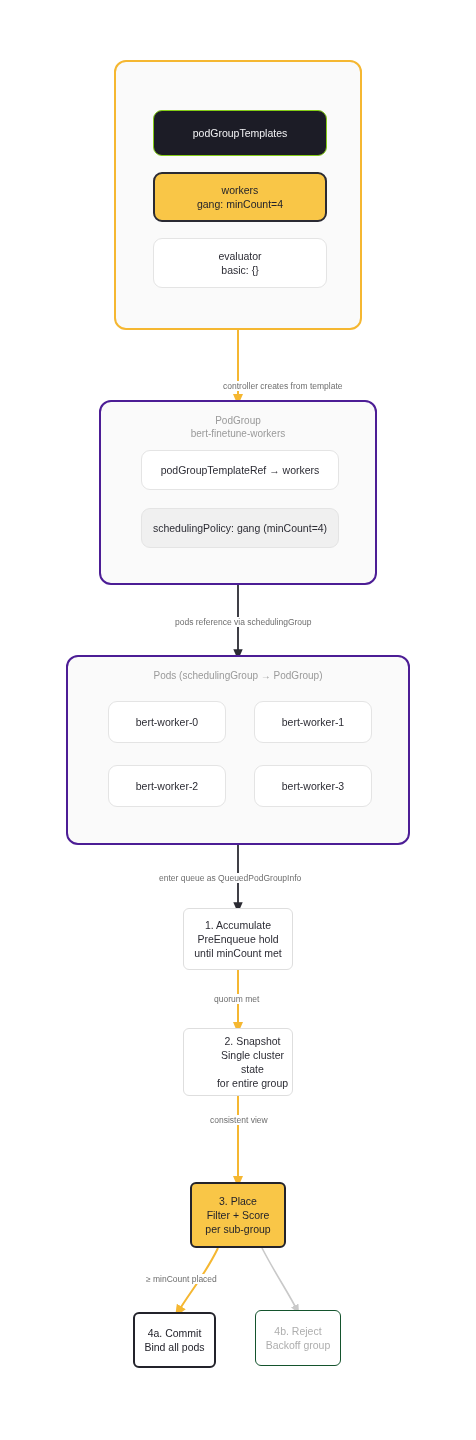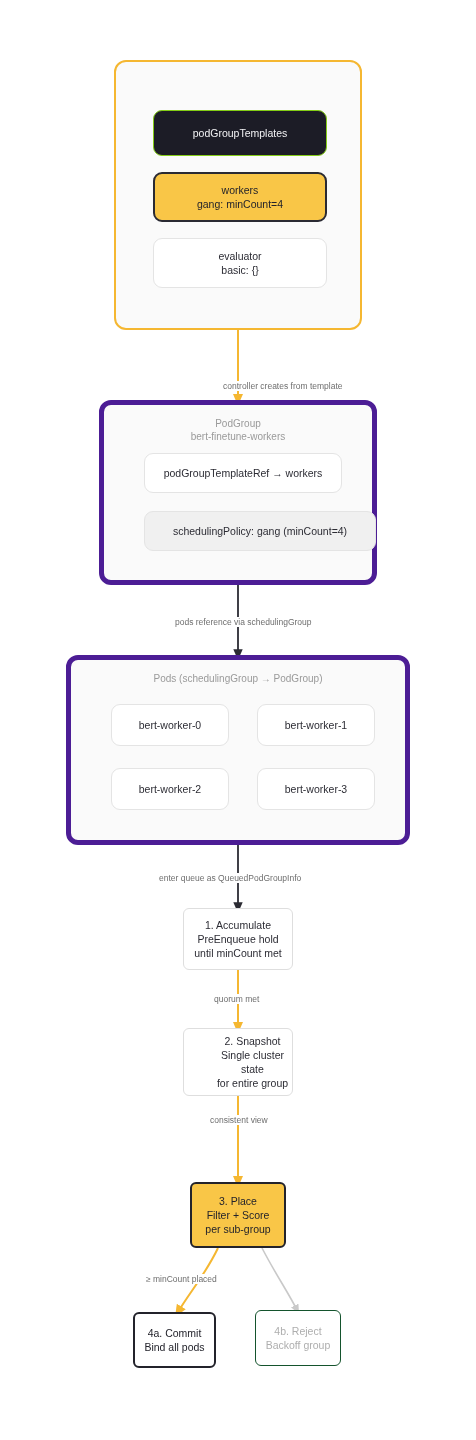--- a/index.html
+++ b/index.html
@@ -11,21 +11,21 @@
   }
   #stage { position: relative; width: 476px; height: 1440px; }
 
   
   .group {
     position: absolute;
     border-radius: 12px;
     background: #fafafa;
   }
   .group.accent { border: 2px solid #f5b731; }
-  .group.plain  { border: 5px solid #4c1d95; }
+  .group.plain  { border: 2px solid #4c1d95; }
   .group-title {
     position: absolute; left: 0; right: 0; top: 12px;
     text-align: center; font-size: 10px; line-height: 13px;
     color: #9a9a9a; white-space: pre-line; pointer-events: none;
   }
   .group-title.dark { color: #3b3b44; }
 
   
   .card {
     position: absolute; display: flex; flex-direction: column;
@@ -104,21 +104,21 @@
   </div>
 
   <div class="edge-label" style="left:185px; top:381px;margin-left:35px;">controller creates from template</div>
 
   <div class="group plain" style="left:99px; top:400px; width:278px; height:185px;">
     <div class="group-title">PodGroup
 bert-finetune-workers</div>
 
     <div class="card white" style="left:40px; top:48px; width:198px; height:40px;">podGroupTemplateRef → workers</div>
 
-    <div class="card greyfill" style="left:40px; top:106px; width:232px; height:40px;">schedulingPolicy: gang (minCount=4)</div>
+    <div class="card greyfill" style="left:40px; top:106px; width:198px; height:40px;">schedulingPolicy: gang (minCount=4)</div>
   </div>
 
   <div class="edge-label" style="left:172px; top:617px;">pods reference via schedulingGroup</div>
 
   <div class="group plain" style="left:66px; top:655px; width:344px; height:190px;">
     <div class="group-title">Pods (schedulingGroup → PodGroup)</div>
 
     <div class="card white" style="left:40px; top:44px; width:118px; height:42px;">bert-worker-0</div>
     <div class="card white" style="left:186px; top:44px; width:118px; height:42px;">bert-worker-1</div>
     <div class="card white" style="left:40px; top:108px; width:118px; height:42px;">bert-worker-2</div>

